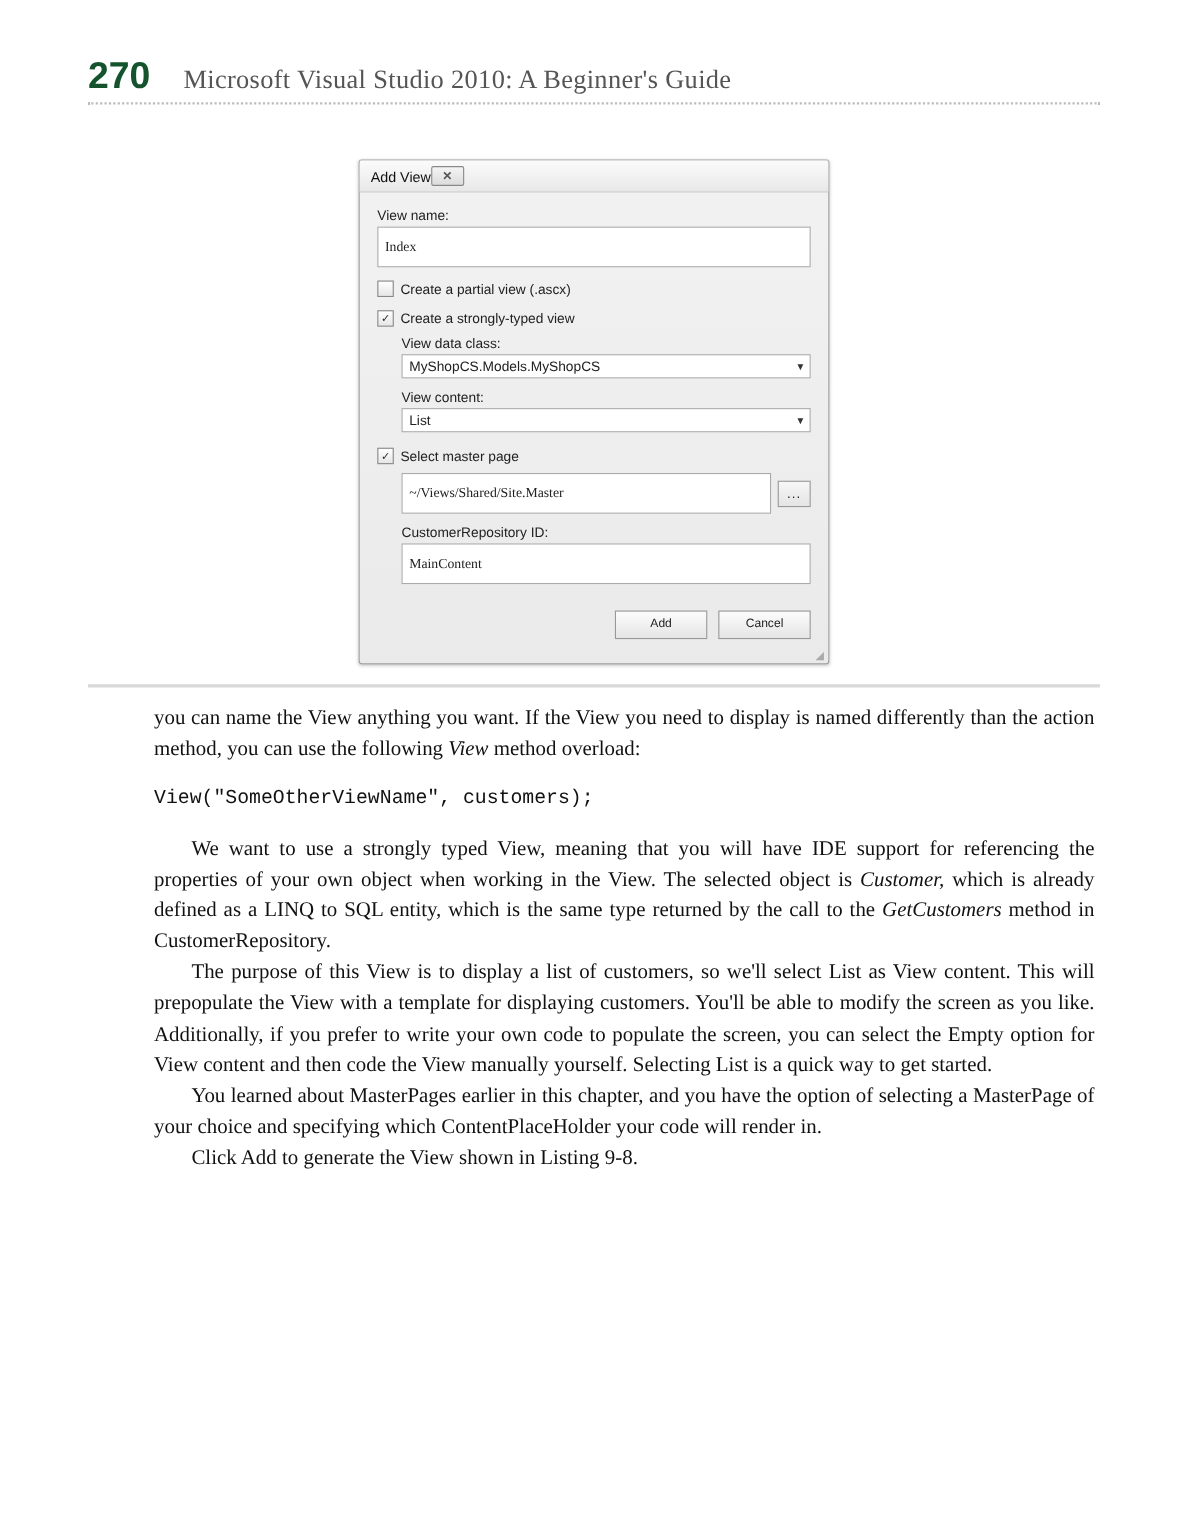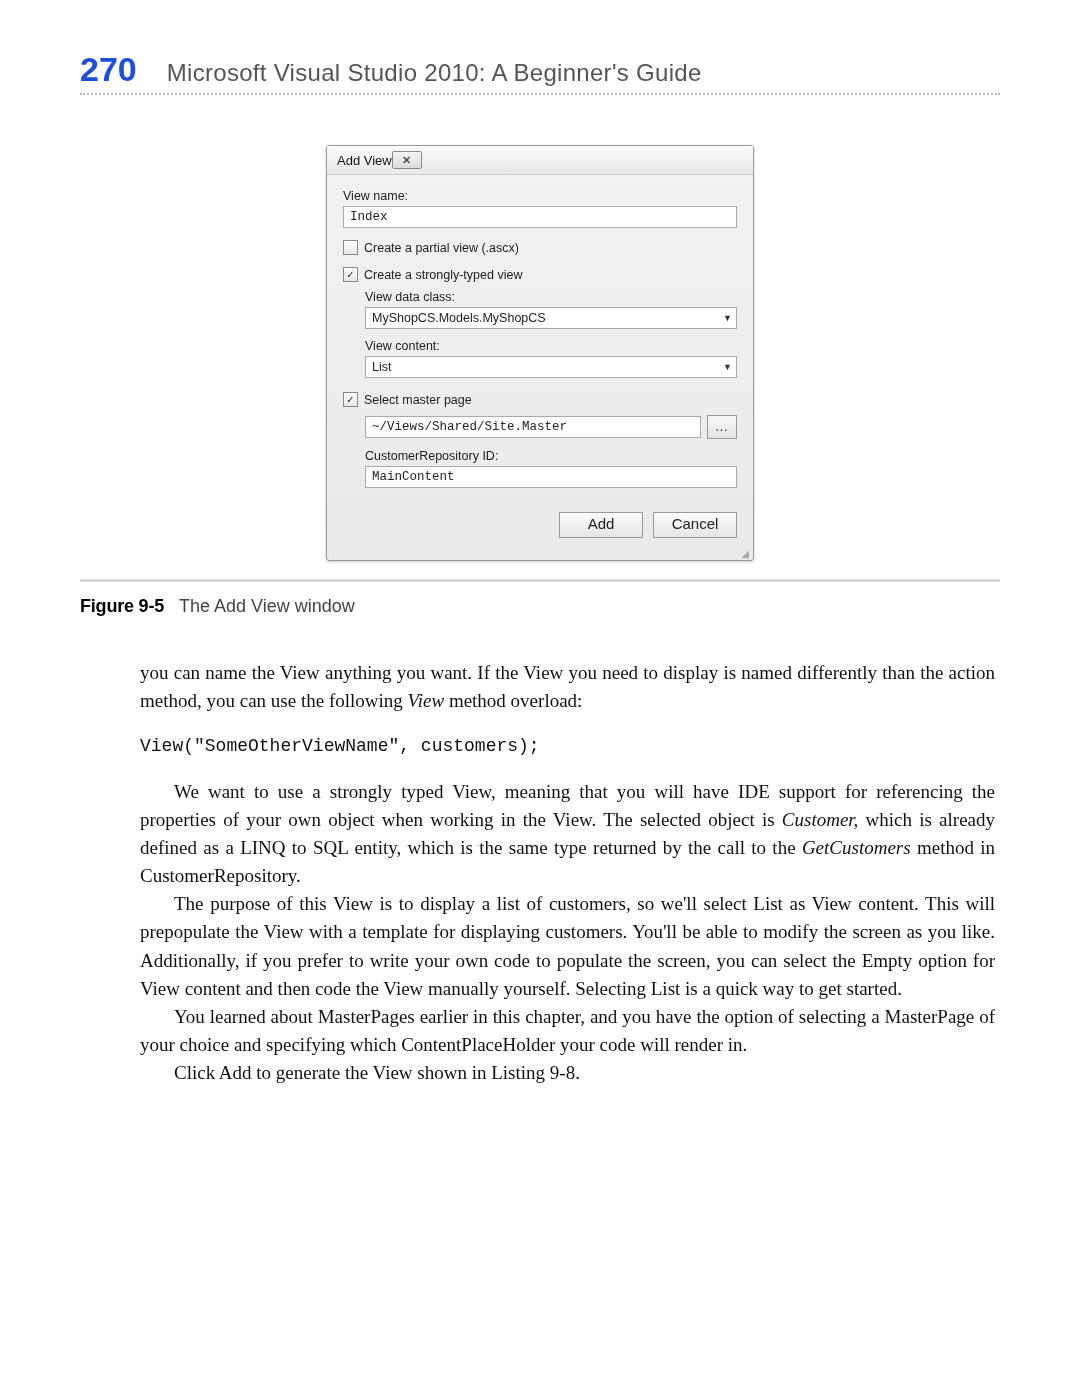--- a/index.html
+++ b/index.html
@@ -17,26 +17,26 @@
     display: flex;
     align-items: baseline;
     border-bottom: 2px dotted #bbb;
     padding-bottom: 4px;
     margin-bottom: 50px;
   }
   .page-number {
     font-family: 'Arial Narrow', Arial, sans-serif;
     font-weight: bold;
     font-size: 34px;
-    color: #1d4ed8;
+    color: #14532d;
     margin-right: 30px;
     letter-spacing: 0px;
   }
   .running-title {
-    font-family: Liberation Sans, sans-serif;
+    font-family: Liberation Serif, serif;
     font-weight: 300;
     font-size: 24px;
     color: #555;
     letter-spacing: 0.3px;
   }
   .figure-holder {
     display: flex;
     justify-content: center;
     margin-bottom: 10px;
   }
@@ -81,24 +81,24 @@
   .lbl {
     margin-bottom: 3px;
     color: #222;
   }
   .textfield {
     width: 100%;
     box-sizing: border-box;
     border: 1px solid #aaa;
     background: #fff;
     padding: 3px 6px;
-    font-family: Liberation Mono, monospace;
+    font-family: Liberation Serif, serif;
     font-size: 12.5px;
     color: #222;
-    height: 22px;
+    height: 37px;
   }
   .row-cb {
     display: flex;
     align-items: flex-end;
     gap: 6px;
     margin-top: 12px;
   }
   .cb {
     width: 13px;
     height: 13px;
@@ -156,21 +156,21 @@
     justify-content: flex-end;
     gap: 10px;
     padding: 14px 16px 12px 16px;
   }
   .dlg-btn {
     min-width: 82px;
     height: 24px;
     border: 1px solid #999;
     background: linear-gradient(#fcfcfc,#e5e5e5);
     font-family: inherit;
-    font-size: 15px;
+    font-size: 11px;
     text-align: center;
     line-height: 22px;
     cursor: pointer;
   }
   .resize-grip {
     text-align: right;
     padding: 0 4px 3px 0;
     color: #aaa;
     font-size: 10px;
     line-height: 7px;
@@ -277,23 +277,20 @@
       <div class="dialog-buttons">
         <span class="dlg-btn">Add</span>
         <span class="dlg-btn">Cancel</span>
       </div>
       <div class="resize-grip">◢</div>
     </div>
   </div>
 
   <div class="divider"></div>
 
-  <div class="caption">
-    <b>Figure 9-5</b>&nbsp;&nbsp;&nbsp;<span>The Add View window</span>
-  </div>
 
   <div class="body-text">
     <p><span>you can name the View anything you want. If the View you need to display is named differently than the action method, you can use the following </span><span class="italic">View</span><span> method overload:</span></p>
 
     <span class="code">View("SomeOtherViewName", customers);</span>
 
     <p class="indent"><span>We want to use a strongly typed View, meaning that you will have IDE support for referencing the properties of your own object when working in the View. The selected object is </span><span class="italic">Customer,</span><span> which is already defined as a LINQ to SQL entity, which is the same type returned by the call to the </span><span class="italic">GetCustomers</span><span> method in CustomerRepository.</span></p>
 
     <p class="indent">The purpose of this View is to display a list of customers, so we'll select List as View content. This will prepopulate the View with a template for displaying customers. You'll be able to modify the screen as you like. Additionally, if you prefer to write your own code to populate the screen, you can select the Empty option for View content and then code the View manually yourself. Selecting List is a quick way to get started.</p>
 

